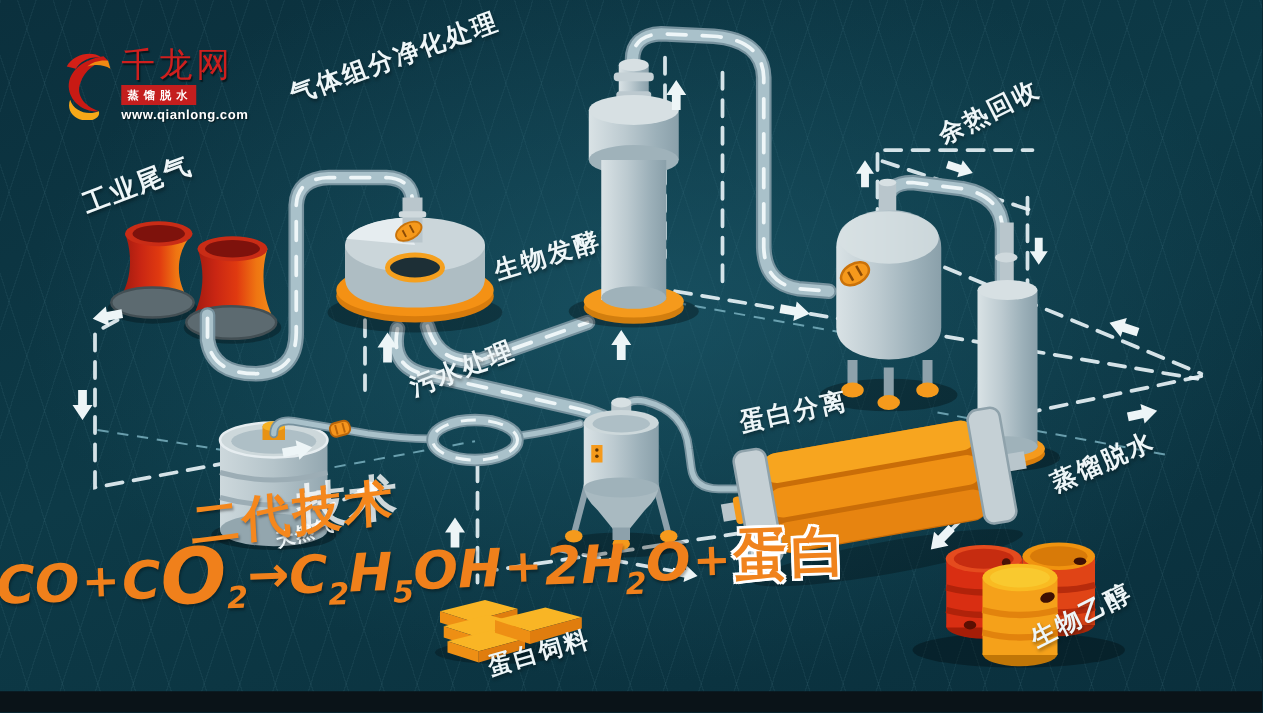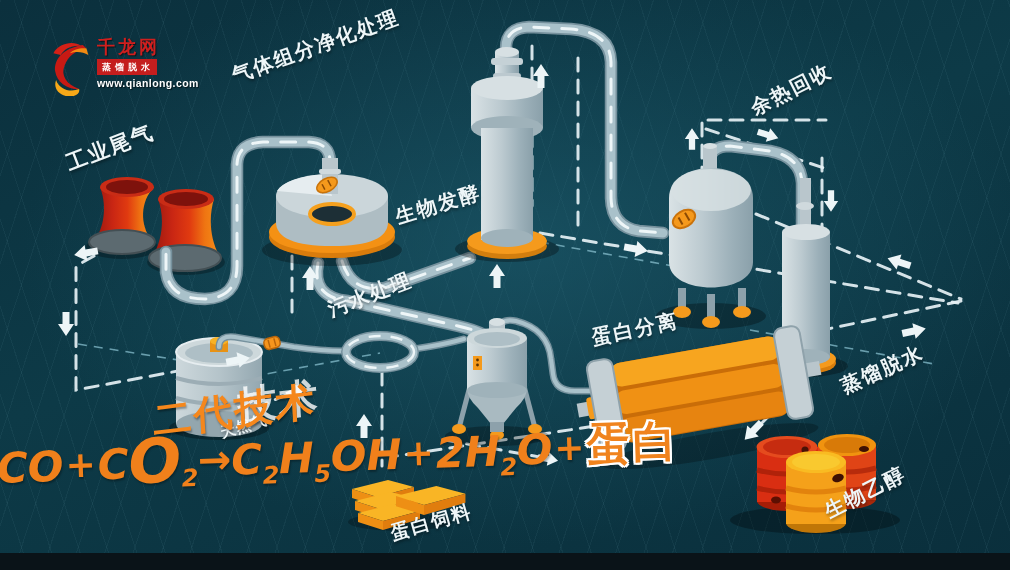--- a/index.html
+++ b/index.html
@@ -51,21 +51,21 @@
   .eq-sub{font-size:24px;vertical-align:-10px;}
   .eq-plus{font-size:36px;vertical-align:3px;padding:0 2px;}
   .eq-arrow{font-size:40px;font-style:normal;vertical-align:2px;}
   .eq-protein{font-size:44px;font-style:normal;font-weight:900;letter-spacing:2px;vertical-align:3px;
         font-family:"Liberation Sans",sans-serif;color:#f0831d;
         text-shadow:2px 0 #fff,-2px 0 #fff,0 2px #fff,0 -2px #fff,2px 2px #fff,-2px -2px #fff,2px -2px #fff,-2px 2px #fff;}
 
   
   .logo{position:absolute;left:46px;top:38px;z-index:8;display:flex;align-items:flex-start;gap:5px;}
   .logo-text{display:flex;flex-direction:column;}
-  .logo-title{font-size:18px;font-weight:700;color:#cf1f1e;letter-spacing:3px;line-height:1.05;
+  .logo-title{font-size:27px;font-weight:400;color:#cf1f1e;letter-spacing:3px;line-height:1.05;
               text-shadow:1px 1px 1px rgba(0,0,0,.55);}
   .logo-banner{margin-top:2px;background:#c41e1e;color:#fff;font-size:9px;font-weight:700;
               letter-spacing:4px;padding:2px 3px 1px 5px;width:max-content;}
   .logo-url{margin-top:2px;color:#fff;font-size:10.5px;font-weight:700;letter-spacing:.4px;
               text-shadow:1px 1px 1px rgba(0,0,0,.6);}
 </style>
 </head>
 <body>
 
 <div class="stage">

